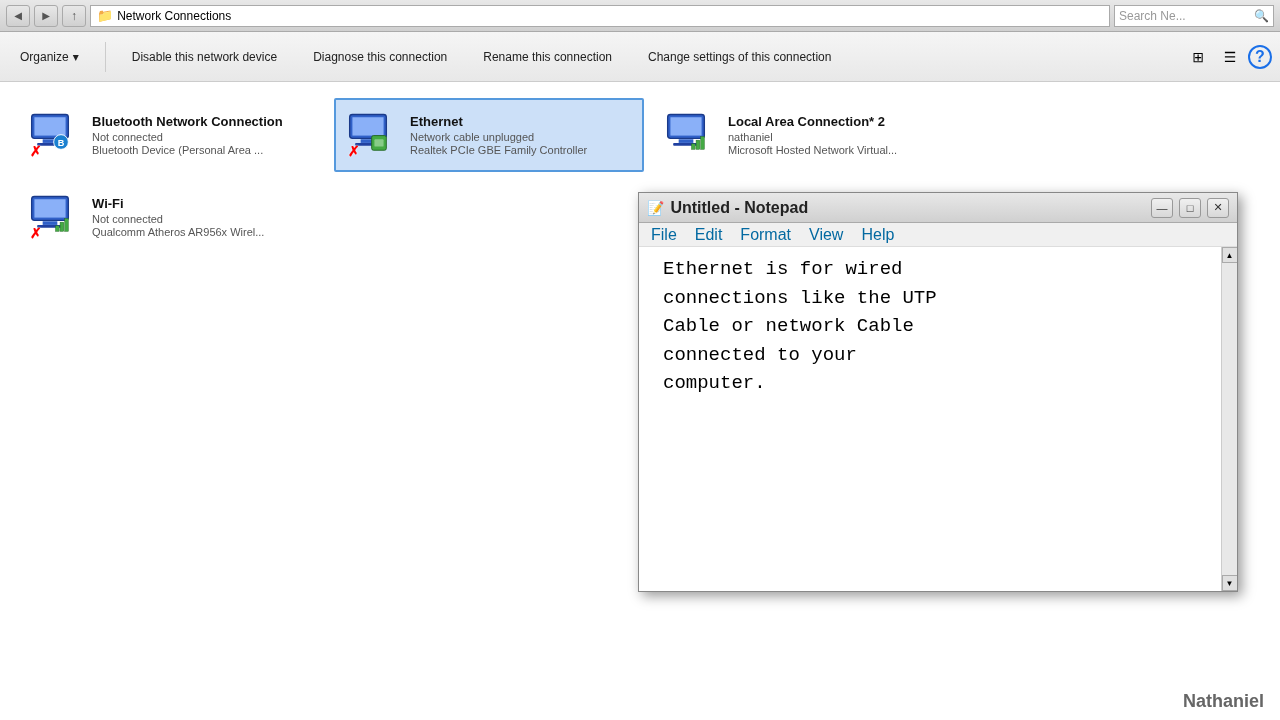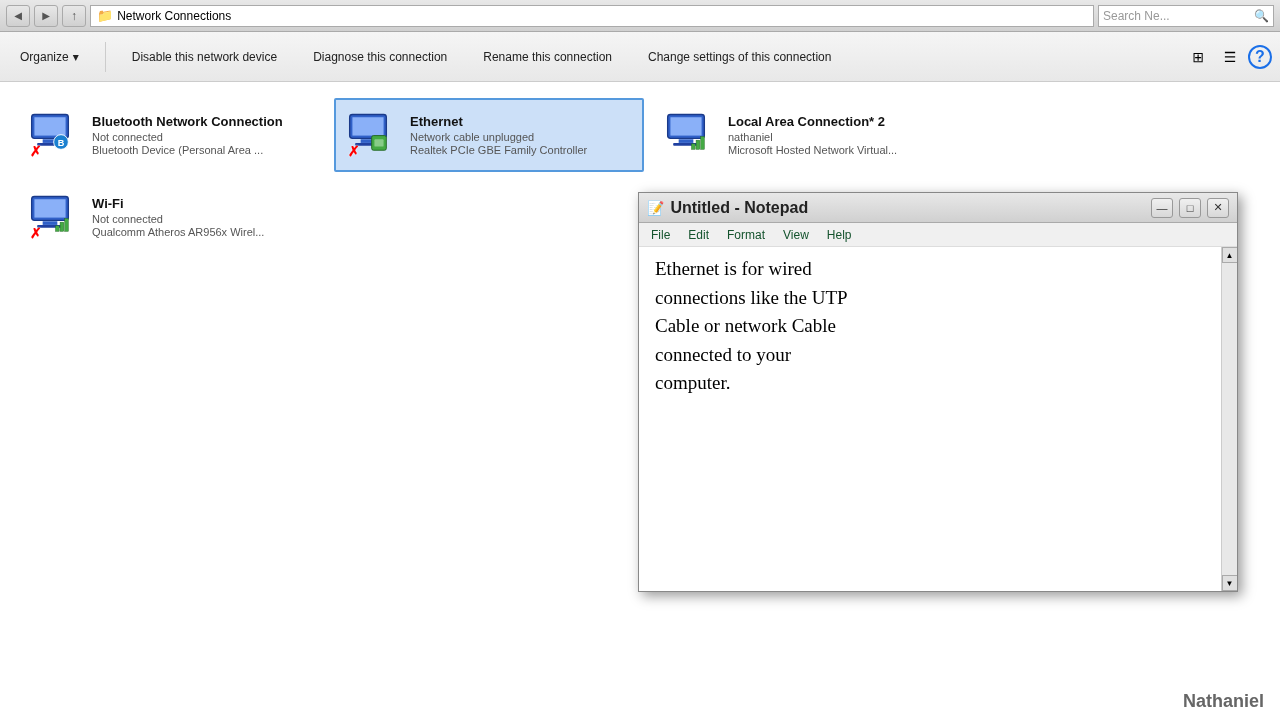--- a/index.html
+++ b/index.html
@@ -49,21 +49,21 @@
       height: 22px;
       background: white;
       border: 1px solid #aaa;
       display: flex;
       align-items: center;
       padding: 0 6px;
       font-size: 12px;
       gap: 4px;
     }
     .search-bar {
-      width: 176px;
+      width: 160px;
       height: 22px;
       background: white;
       border: 1px solid #aaa;
       display: flex;
       align-items: center;
       padding: 0 4px;
       font-size: 12px;
       color: #999;
       gap: 12px;
     }
@@ -212,34 +212,34 @@
       height: 24px;
       background: #f0f0f0;
       border-bottom: 1px solid #ddd;
       display: flex;
       align-items: center;
       padding: 0 4px;
       gap: 2px;
     }
     .notepad-menu-item {
       padding: 2px 8px;
-      font-size: 12px;
-      color: #14532d;
+      font-size: 16px;
+      color: #0369a1;
       cursor: pointer;
       border-radius: 2px;
     }
     .notepad-content-area {
       flex: 1;
       display: flex;
       overflow: hidden;
     }
     .notepad-editor {
       flex: 1;
-      padding: 8px 16px;
-      font-family: Liberation Serif, serif;
+      padding: 8px 24px;
+      font-family: Liberation Mono, monospace;
       font-size: 19px;
       line-height: 1.5;
       color: #000;
       border: none;
       outline: none;
       resize: none;
       overflow: hidden;
     }
     .notepad-scrollbar {
       width: 16px;

